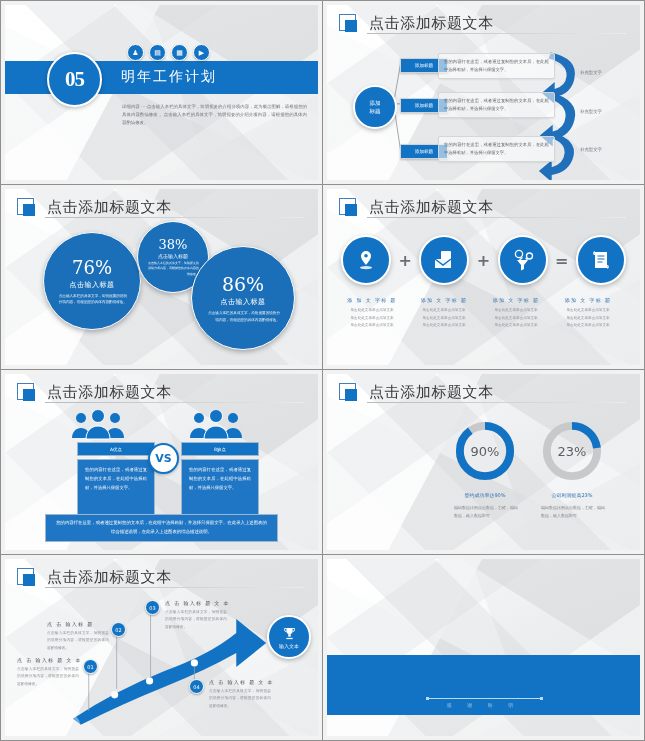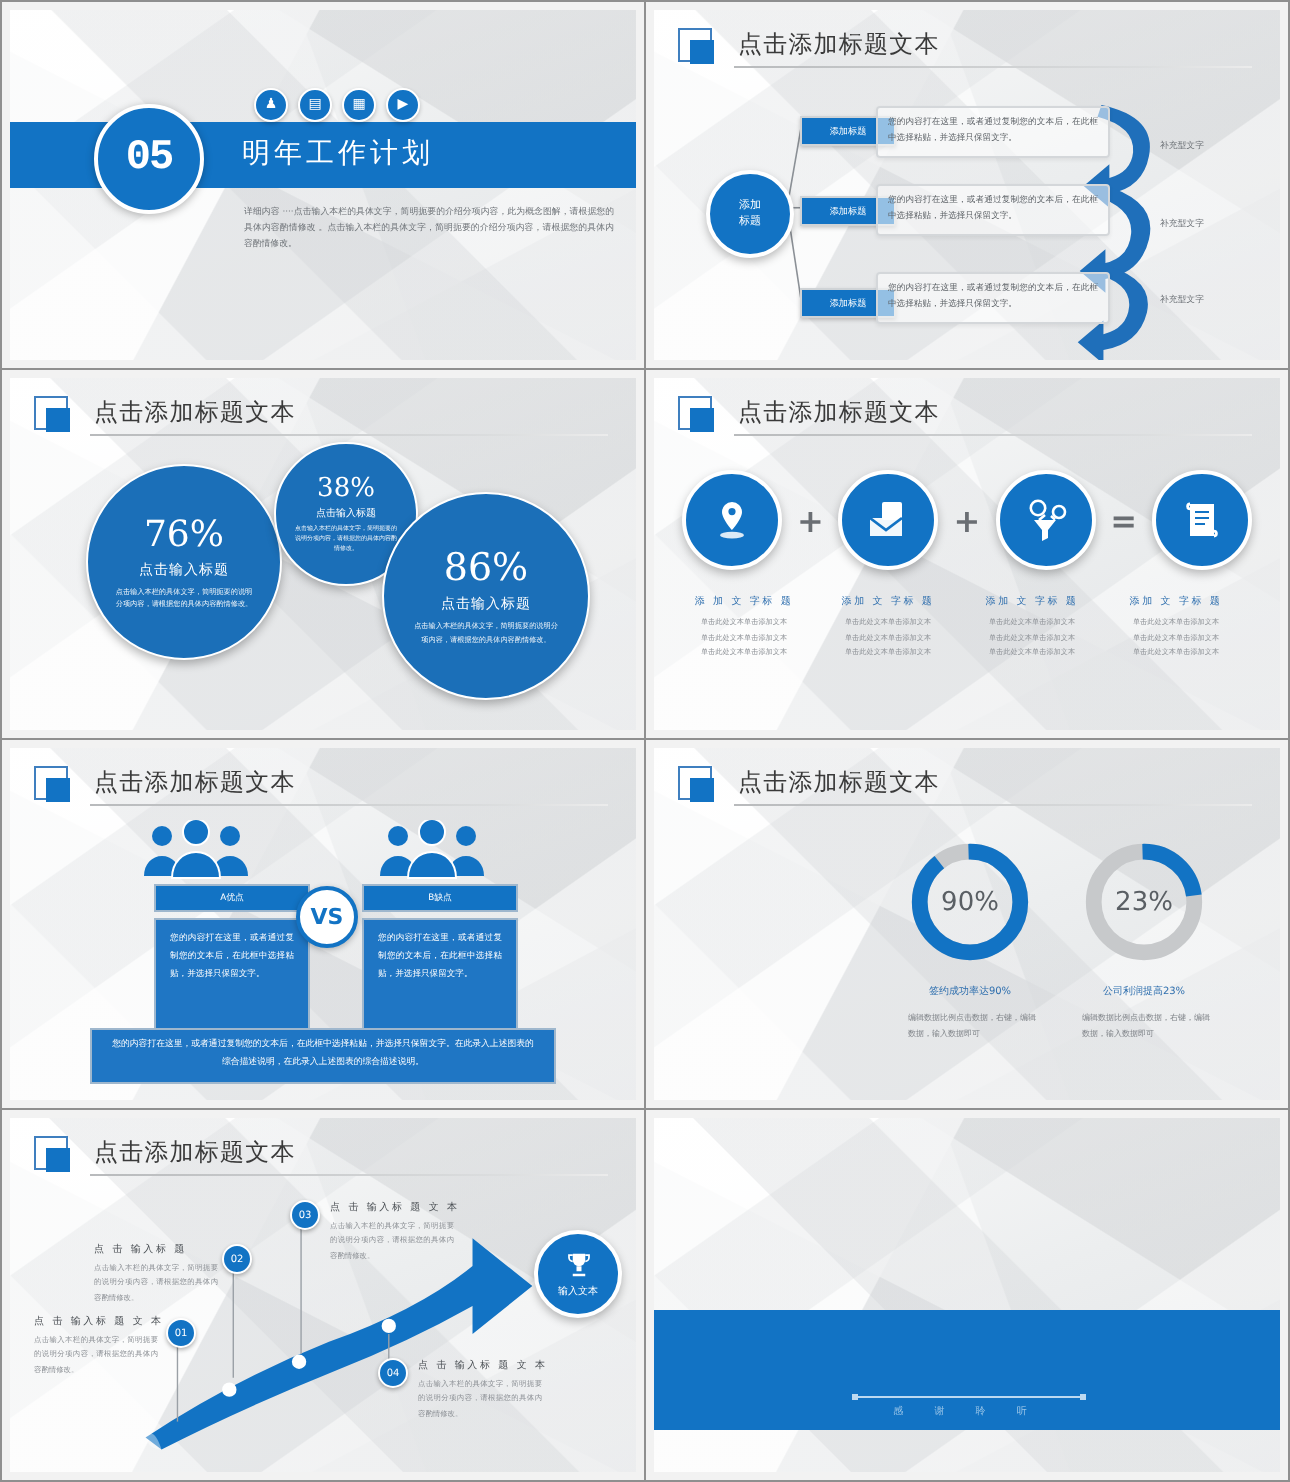--- a/index.html
+++ b/index.html
@@ -41,47 +41,47 @@
     content:"";position:absolute;inset:0;
     background:
       linear-gradient(45deg, rgba(255,255,255,.45) 0 20%, rgba(0,0,0,0) 20.2% 40%, rgba(206,209,212,.30) 40.2% 58%, rgba(0,0,0,0) 58.2%),
       linear-gradient(-35deg, rgba(255,255,255,.5) 0 33%, rgba(0,0,0,0) 33.2% 62%, rgba(214,217,220,.28) 62.2% 80%, rgba(0,0,0,0) 80.2%);
     pointer-events:none;
   }
   
   .hdr{position:absolute;left:12px;top:9px;right:14px;height:20px;z-index:4;}
   .hdr .sq-out{position:absolute;left:0;top:0;width:15px;height:15px;border:1.6px solid #3f7fbf;background:rgba(255,255,255,.55);}
   .hdr .sq-in{position:absolute;left:6px;top:6px;width:12px;height:12px;background:#1273c4;}
-  .hdr .ttl{position:absolute;left:30px;top:0px;font-size:12px;color:#3a3a3a;letter-spacing:.6px;white-space:nowrap;font-family:"DejaVu Sans",sans-serif;}
+  .hdr .ttl{position:absolute;left:30px;top:0px;font-size:15px;color:#3a3a3a;letter-spacing:.6px;white-space:nowrap;font-family:"DejaVu Sans",sans-serif;}
   .hdr .rule{position:absolute;left:28px;right:0;top:19px;height:1px;background:linear-gradient(90deg,#b8babc,#dcdedf 80%,#ececec);}
 
   
   .s1 .band{position:absolute;left:0;right:0;top:56px;height:33px;background:#1273c4;}
   .s1 .numcircle{position:absolute;left:42px;top:47px;width:51px;height:51px;border-radius:50%;background:#1273c4;border:2.5px solid #ffffff;box-shadow:0 1px 4px rgba(0,0,0,.28);display:flex;align-items:center;justify-content:center;z-index:3;}
-  .s1 .numcircle span{color:#fff;font-size:21px;font-weight:bold;font-family:Liberation Mono, monospace;letter-spacing:-1px;}
+  .s1 .numcircle span{color:#fff;font-size:21px;font-weight:bold;font-family:Liberation Serif, serif;letter-spacing:-1px;}
   .s1 .maintitle{position:absolute;left:116px;top:63px;color:#fff;font-size:14px;letter-spacing:2px;z-index:3;font-family:"DejaVu Sans",sans-serif;}
   .s1 .icons{position:absolute;left:122px;top:39px;display:flex;gap:5px;z-index:3;}
   .s1 .ic{width:15px;height:15px;border-radius:50%;background:#1273c4;border:1.4px solid #fff;box-shadow:0 1px 2px rgba(0,0,0,.22);display:flex;align-items:center;justify-content:center;color:#fff;font-size:7px;line-height:1;}
   .s1 .body{position:absolute;left:117px;top:98px;width:185px;font-size:4.4px;line-height:1.85;color:#6d7277;text-align:justify;font-family:"DejaVu Sans",sans-serif;}
 
   
   .s2 .hub{position:absolute;left:26px;top:80px;width:40px;height:40px;border-radius:50%;background:#1273c4;border:2px solid #fff;box-shadow:0 2px 4px rgba(0,0,0,.25);display:flex;flex-direction:column;align-items:center;justify-content:center;color:#fff;font-size:5.5px;line-height:1.5;z-index:3;font-family:"DejaVu Sans",sans-serif;}
   .s2 .tag{position:absolute;width:46px;height:13px;background:#1273c4;border:1px solid #cfd3d6;box-shadow:0 1px 2px rgba(0,0,0,.2);display:flex;align-items:center;justify-content:center;color:#fff;font-size:4.6px;z-index:3;font-family:"DejaVu Sans",sans-serif;}
   .s2 .tag.t1{left:73px;top:53px;}
   .s2 .tag.t2{left:73px;top:93px;}
   .s2 .tag.t3{left:73px;top:139px;}
   .s2 .box{position:absolute;width:105px;background:rgba(255,255,255,.55);border:1px solid #d4d7da;border-radius:2px;padding:4px 5px;font-size:4.3px;line-height:1.9;color:#5d6267;z-index:3;text-align:justify;font-family:"DejaVu Sans",sans-serif;box-shadow:0 1px 2px rgba(0,0,0,.07);}
   .s2 .box.b1{left:111px;top:48px;}
   .s2 .box.b2{left:111px;top:87px;}
   .s2 .box.b3{left:111px;top:131px;}
   .s2 .arrlbl{position:absolute;font-size:4.4px;color:#6d7277;z-index:3;font-family:"DejaVu Sans",sans-serif;}
   .s2 svg.mm{position:absolute;left:0;top:0;width:100%;height:100%;z-index:2;}
 
   
-  .pcircle{position:absolute;border-radius:50%;background:#1b6fb8;border:1.6px solid #fff;box-shadow:0 2px 5px rgba(0,0,0,.28);display:flex;flex-direction:column;align-items:center;justify-content:center;color:#fff;text-align:center;z-index:3;}
+  .pcircle{position:absolute;border-radius:50%;background:#1b6fb8;border:1.6px solid #fff;box-shadow:0 2px 5px rgba(0,0,0,.28);display:flex;flex-direction:column;align-items:center;justify-content:center;color:#fff;text-align:right;z-index:3;}
   .pcircle .pc-num{font-family:"DejaVu Serif",serif;font-weight:normal;}
   .pcircle .pc-ttl{font-family:"DejaVu Sans",sans-serif;}
   .pcircle .pc-body{font-family:"DejaVu Sans",sans-serif;opacity:.93;}
   .s3 .c76{left:38px;top:43px;width:96px;height:96px;}
   .s3 .c76 .pc-num{font-size:18px;}
   .s3 .c76 .pc-ttl{font-size:7px;margin-top:2px;letter-spacing:.5px;}
   .s3 .c76 .pc-body{font-size:3.6px;line-height:1.75;width:70px;margin-top:3px;}
   .s3 .c38{left:132px;top:32px;width:70px;height:70px;}
   .s3 .c38 .pc-num{font-size:13px;}
   .s3 .c38 .pc-ttl{font-size:5px;margin-top:1px;}

